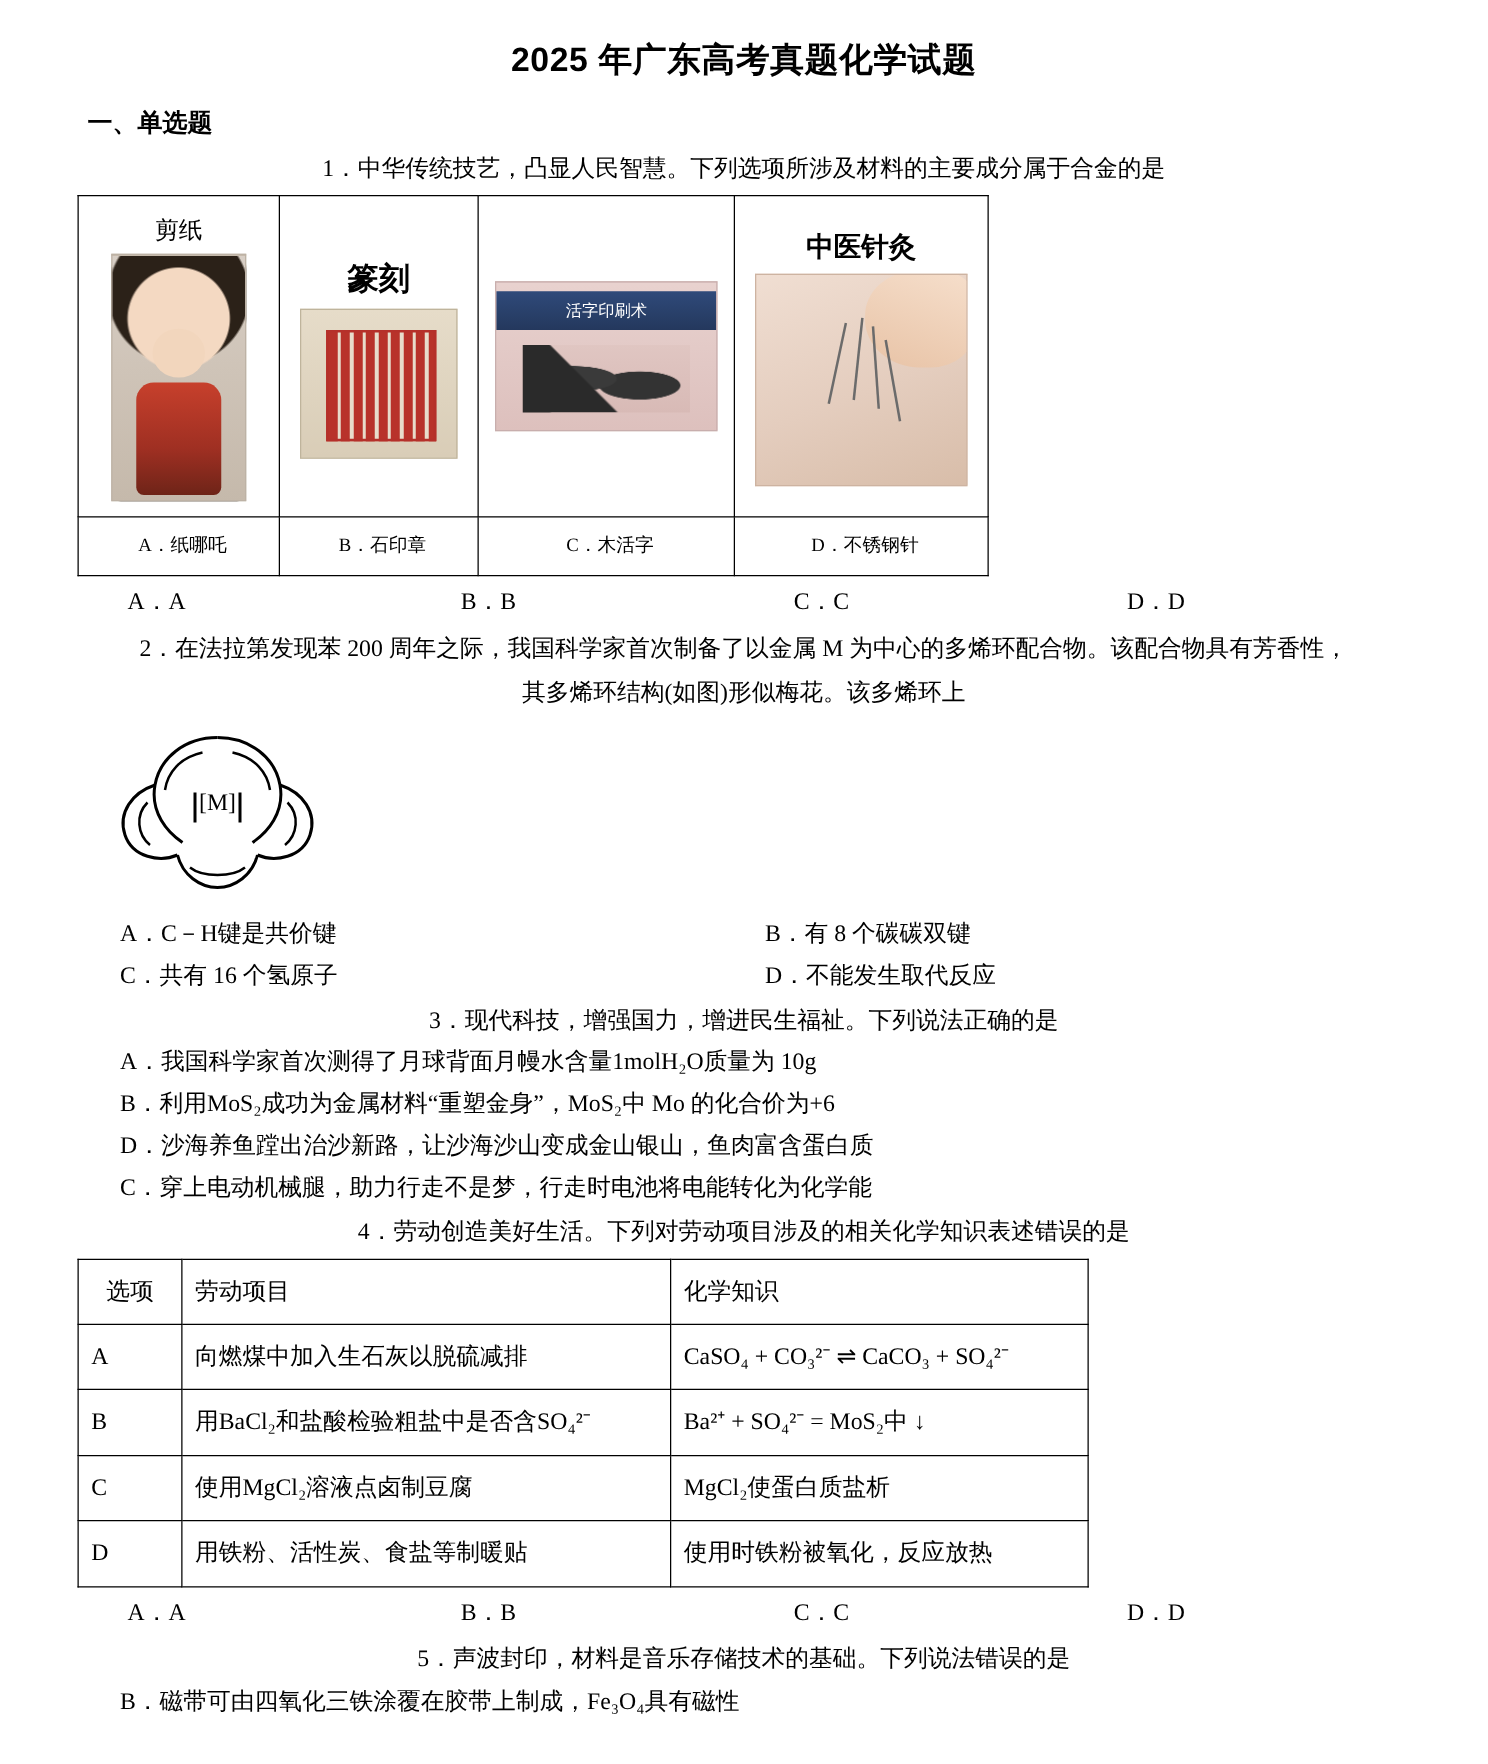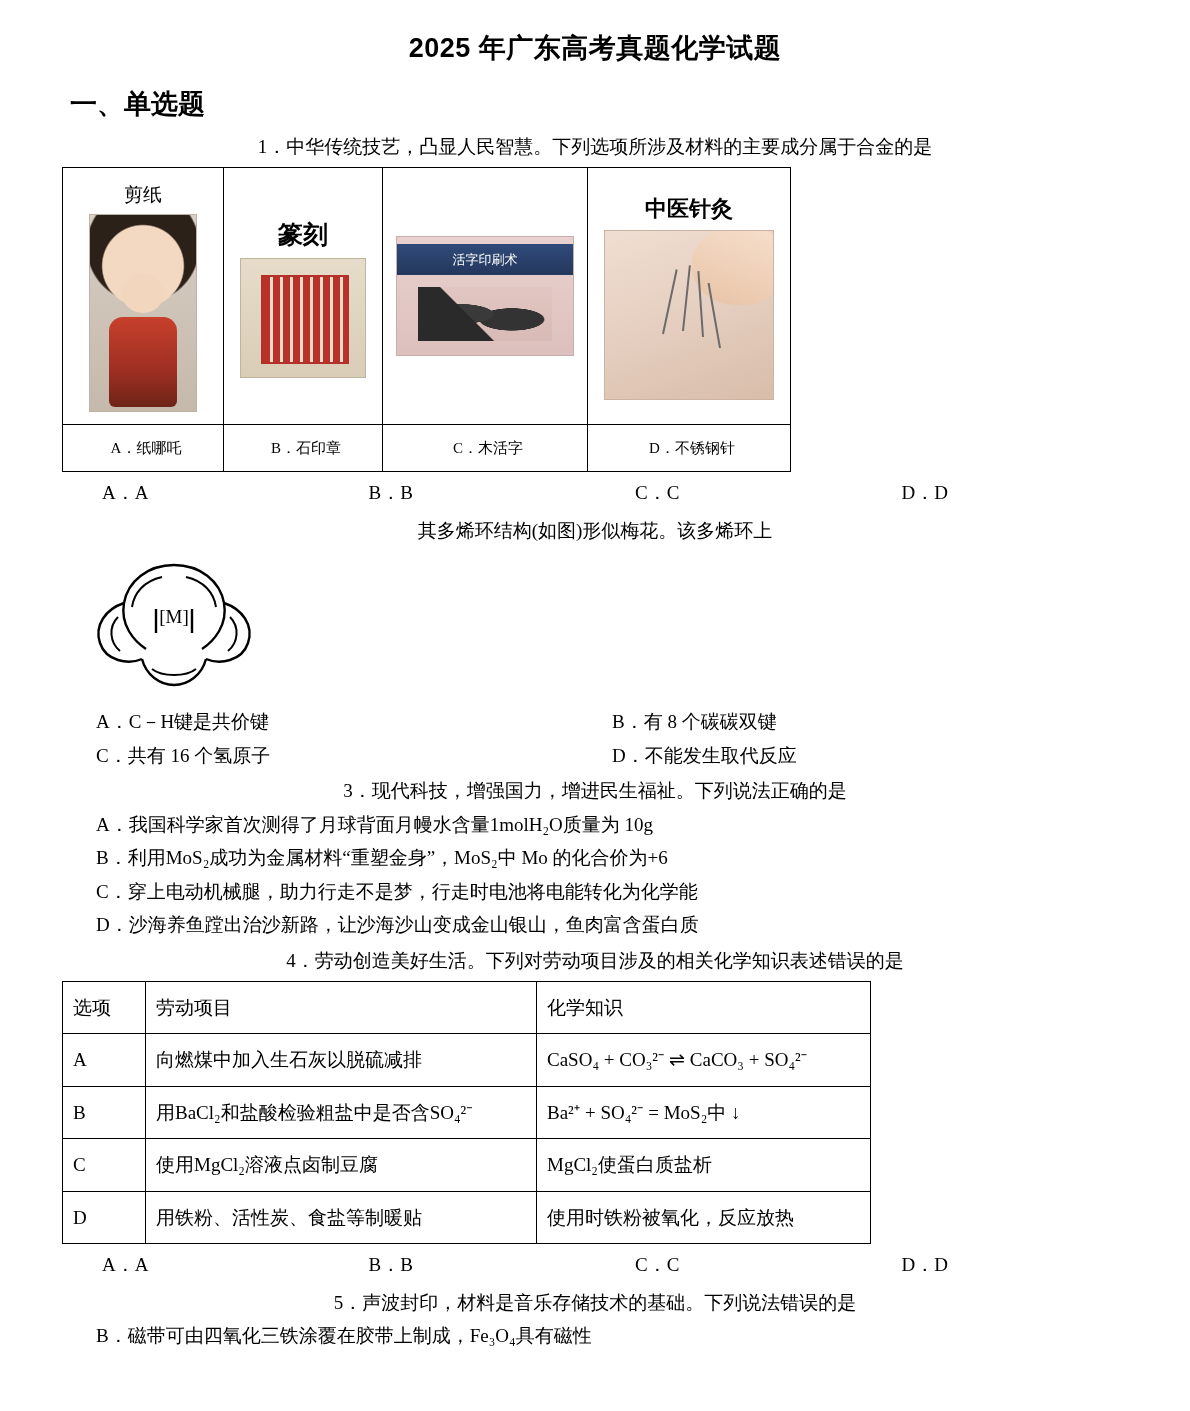--- a/index.html
+++ b/index.html
@@ -23,21 +23,21 @@
   .doc-title {
     text-align: center;
     font-size: 27px;
     font-weight: bold;
     margin: 10px 0 14px 0;
     letter-spacing: 0.5px;
     font-family: "Liberation Sans", sans-serif;
   }
   .section-head {
     font-weight: bold;
-    font-size: 27px;
+    font-size: 20px;
     margin: 6px 0 6px 8px;
     font-family: "Liberation Sans", sans-serif;
   }
   .q-line {
     margin: 6px 0 4px 0;
     text-indent: 0;
     text-align: center;
   }
   .opt-line {
     margin: 4px 0 4px 34px;
@@ -168,21 +168,21 @@
     table-layout: fixed;
     width: 745px;
     font-size: 19px;
   }
   table.data-table td {
     border: 1px solid #000;
     padding: 11px 10px;
     vertical-align: middle;
     height: 26px;
   }
-  .col-a { width: 62px; }
+  .col-a { width: 62px; text-align: center; }
   .col-b { width: 370px; }
   .col-c { width: 313px; }
 </style>
 </head>
 <body>
 
 <div class="page">
 
   <div class="doc-title">2025 年广东高考真题化学试题</div>
 
@@ -229,20 +229,21 @@
   </tbody>
     </table>
 
   <div class="abcd-row">
     <div>A．A</div>
     <div>B．B</div>
     <div>C．C</div>
     <div>D．D</div>
   </div>
 
+  <div class="q-line">2．在法拉第发现苯 200 周年之际，我国科学家首次制备了以金属 M 为中心的多烯环配合物。该配合物具有芳香性，</div>
   <div class="q-line">其多烯环结构(如图)形似梅花。该多烯环上</div>
 
   <div class="mol-wrap">
     <svg width="180" height="140" viewBox="0 0 180 140">
       <g fill="none" stroke="#000" stroke-width="2.4">
 
         <path d="M90 12 C 64 12, 44 28, 40 50 C 36 72, 50 88, 62 96"></path>
         <path d="M90 12 C 116 12, 136 28, 140 50 C 144 72, 130 88, 118 96"></path>
         <path d="M40 50 C 22 56, 10 72, 16 90 C 22 108, 44 112, 58 106"></path>
         <path d="M140 50 C 158 56, 170 72, 164 90 C 158 108, 136 112, 122 106"></path>
@@ -266,22 +267,22 @@
     <div>B．有 8 个碳碳双键</div>
   </div>
   <div class="opt-row">
     <div>C．共有 16 个氢原子</div>
     <div>D．不能发生取代反应</div>
   </div>
 
   <div class="q-line">3．现代科技，增强国力，增进民生福祉。下列说法正确的是</div>
   <div class="opt-line">A．我国科学家首次测得了月球背面月幔水含量1molH₂O质量为 10g</div>
   <div class="opt-line">B．利用MoS₂成功为金属材料“重塑金身”，MoS₂中 Mo 的化合价为+6</div>
+  <div class="opt-line">D．沙海养鱼蹚出治沙新路，让沙海沙山变成金山银山，鱼肉富含蛋白质</div>
   <div class="opt-line">C．穿上电动机械腿，助力行走不是梦，行走时电池将电能转化为化学能</div>
-  <div class="opt-line">D．沙海养鱼蹚出治沙新路，让沙海沙山变成金山银山，鱼肉富含蛋白质</div>
 
   <div class="q-line">4．劳动创造美好生活。下列对劳动项目涉及的相关化学知识表述错误的是</div>
 
   <table class="data-table">
     <tbody>
         <tr>
       <td class="col-a">选项</td>
       <td class="col-b">劳动项目</td>
       <td class="col-c">化学知识</td>
     </tr>

